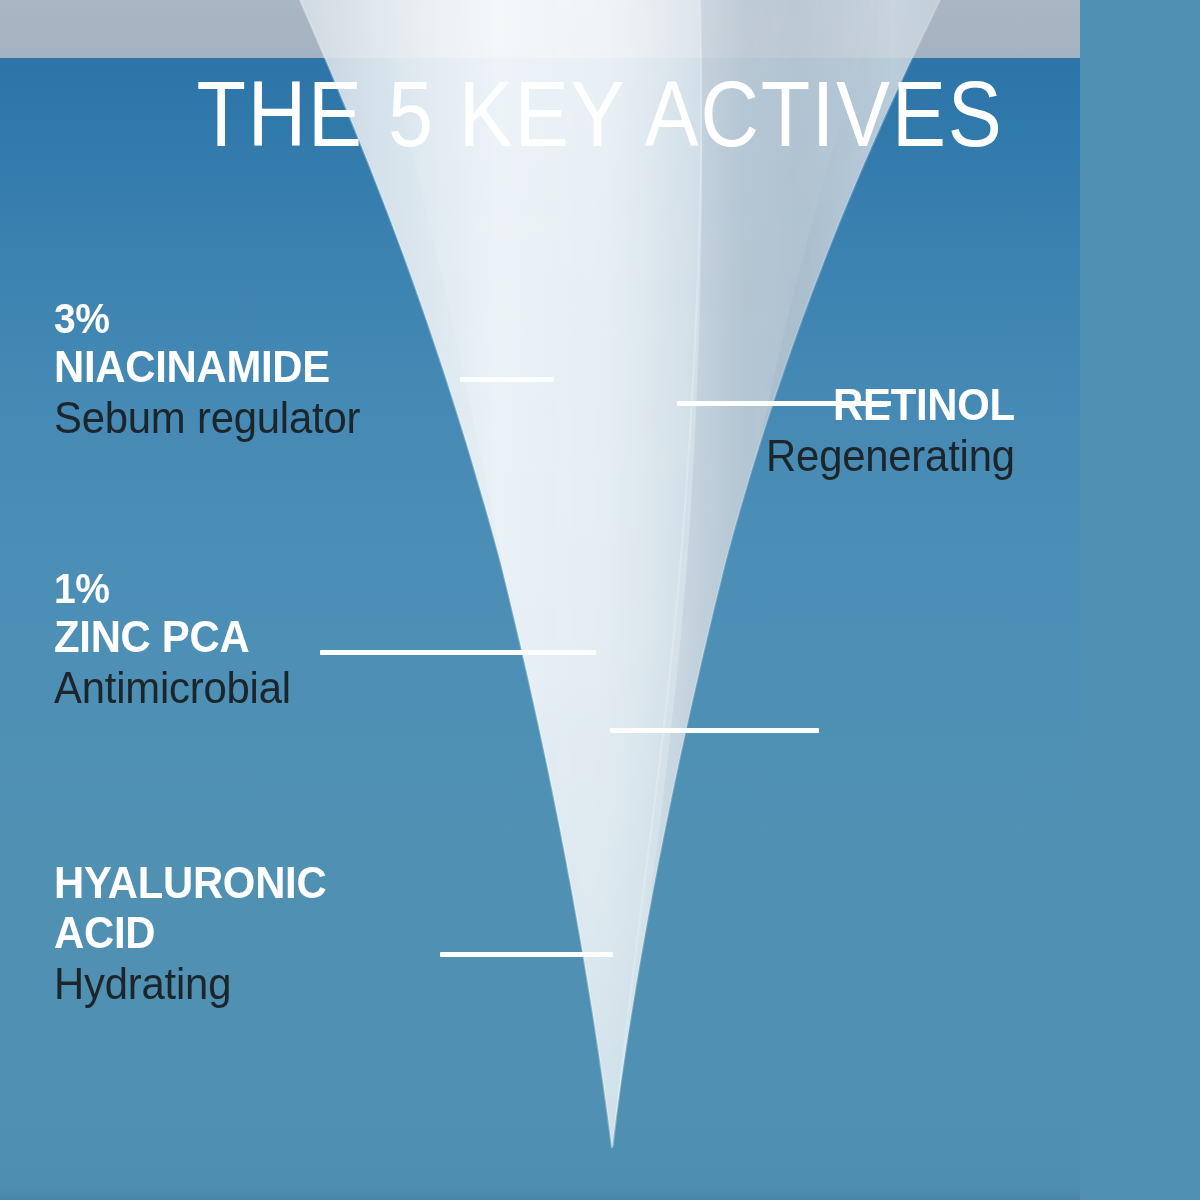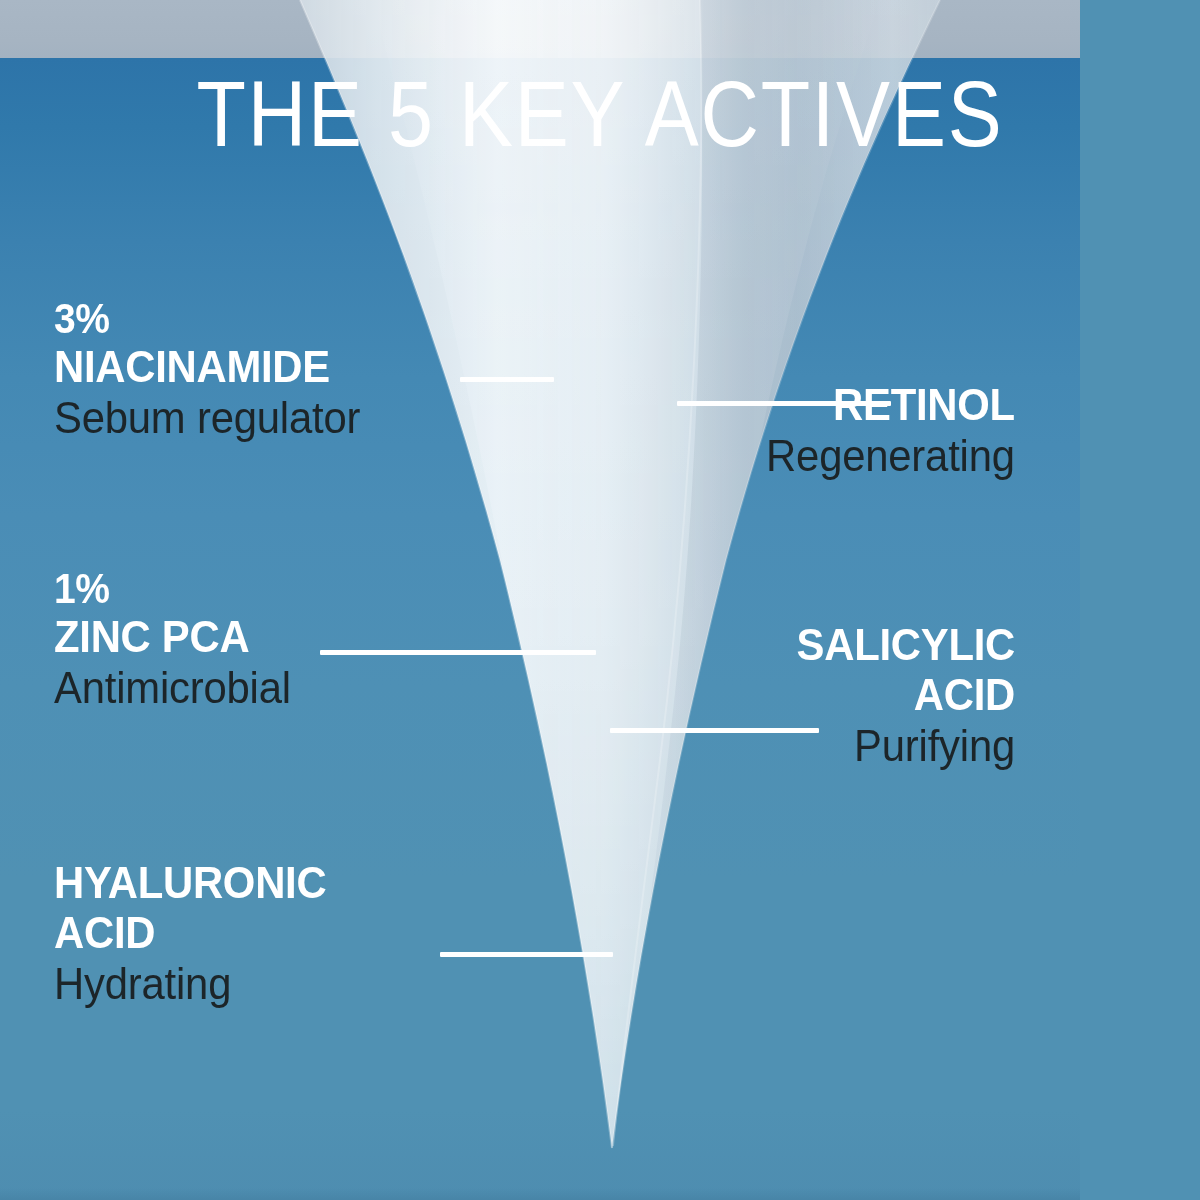--- a/index.html
+++ b/index.html
@@ -226,18 +226,14 @@
   <div class="callout right" id="co-retinol">
     <span class="name">RETINOL</span>
     <span class="desc">Regenerating</span>
   </div>
 
   <div class="callout left" id="co-hyaluronic">
     <span class="name" style="max-width:360px;display:inline-block;">HYALURONIC ACID</span>
     <span class="desc">Hydrating</span>
   </div>
 
-  <div class="callout right" id="co-salicylic">
-    <span class="name" style="max-width:300px;display:inline-block;">SALICYLIC ACID</span>
-    <span class="desc">Purifying</span>
-  </div>
 
 </div>
 
 </body></html>

